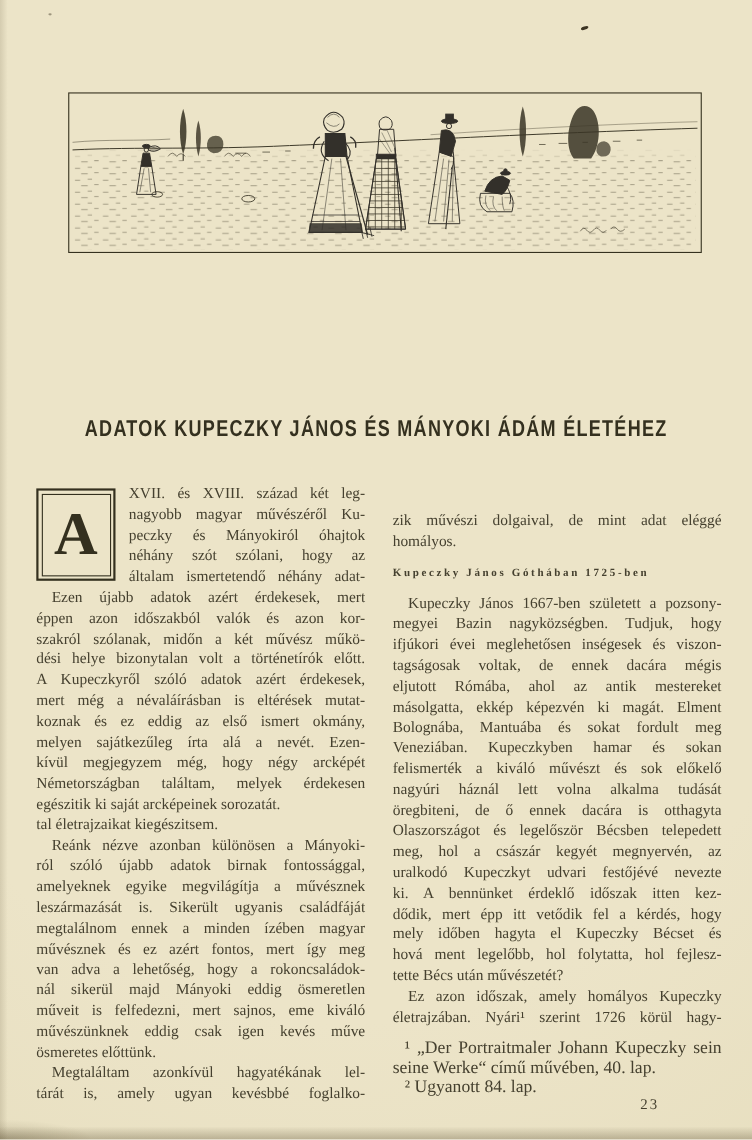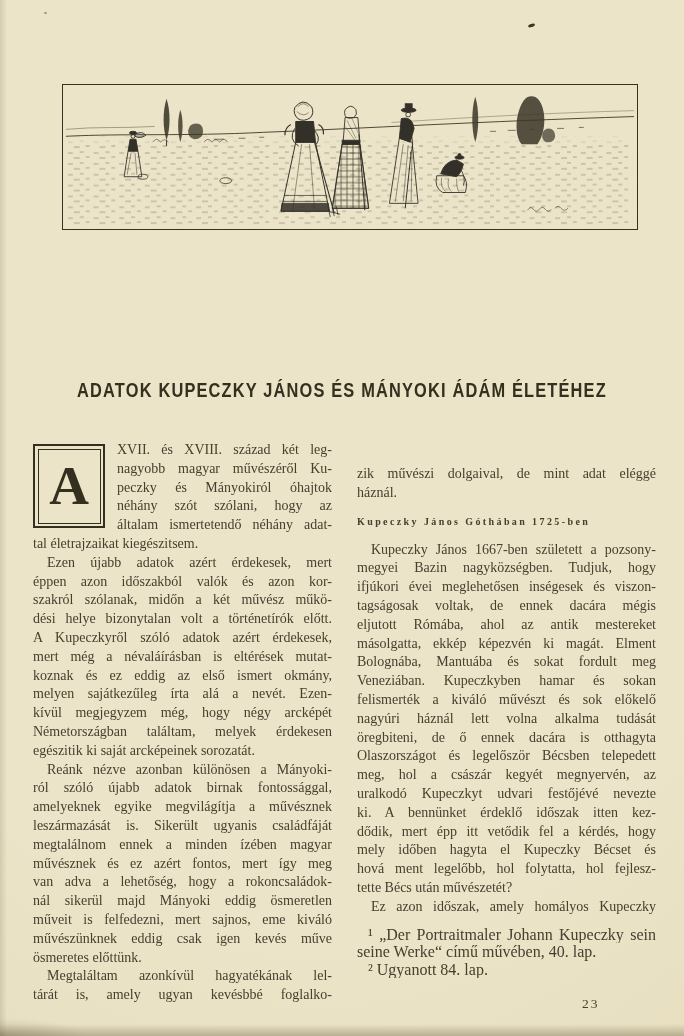--- a/index.html
+++ b/index.html
@@ -206,36 +206,36 @@
       </div>
       <div>
           <div class="tl">XVII. és XVIII. század két leg-</div>
           <div class="tl">nagyobb magyar művészéről Ku-</div>
           <div class="tl">peczky és Mányokiról óhajtok</div>
           <div class="tl">néhány szót szólani, hogy az</div>
           <div class="tl">általam ismertetendő néhány adat-</div>
         </div>
     </div>
     <div>
-        <div class="tl flush">tal életrajzaikat kiegészitsem.</div>
-      </div>
-    <div>
         <div class="tl ind">Ezen újabb adatok azért érdekesek, mert</div>
         <div class="tl">éppen azon időszakból valók és azon kor-</div>
         <div class="tl">szakról szólanak, midőn a két művész műkö-</div>
         <div class="tl">dési helye bizonytalan volt a történetírók előtt.</div>
         <div class="tl">A Kupeczkyről szóló adatok azért érdekesek,</div>
         <div class="tl">mert még a névaláírásban is eltérések mutat-</div>
         <div class="tl">koznak és ez eddig az első ismert okmány,</div>
         <div class="tl">melyen sajátkezűleg írta alá a nevét. Ezen-</div>
         <div class="tl">kívül megjegyzem még, hogy négy arcképét</div>
         <div class="tl">Németországban találtam, melyek érdekesen</div>
         <div class="tl flush">egészitik ki saját arcképeinek sorozatát.</div>
       </div>
     <div>
+        <div class="tl flush">tal életrajzaikat kiegészitsem.</div>
+      </div>
+    <div>
         <div class="tl ind">Reánk nézve azonban különösen a Mányoki-</div>
         <div class="tl">ról szóló újabb adatok birnak fontossággal,</div>
         <div class="tl">amelyeknek egyike megvilágítja a művésznek</div>
         <div class="tl">leszármazását is. Sikerült ugyanis családfáját</div>
         <div class="tl">megtalálnom ennek a minden ízében magyar</div>
         <div class="tl">művésznek és ez azért fontos, mert így meg</div>
         <div class="tl">van adva a lehetőség, hogy a rokoncsaládok-</div>
         <div class="tl">nál sikerül majd Mányoki eddig ösmeretlen</div>
         <div class="tl">műveit is felfedezni, mert sajnos, eme kiváló</div>
         <div class="tl">művészünknek eddig csak igen kevés műve</div>
@@ -243,21 +243,21 @@
       </div>
     <div>
         <div class="tl ind">Megtaláltam azonkívül hagyatékának lel-</div>
         <div class="tl">tárát is, amely ugyan kevésbbé foglalko-</div>
       </div>
   </div>
 
   <div class="col col-right">
     <div>
         <div class="tl">zik művészi dolgaival, de mint adat eléggé</div>
-        <div class="tl flush">háznál.</div>
+        <div class="tl flush">homályos.</div>
       </div>
     <h2 class="subheading">Kupeczky János Góthában 1725-ben</h2>
     <div>
         <div class="tl ind">Kupeczky János 1667-ben született a pozsony-</div>
         <div class="tl">megyei Bazin nagyközségben. Tudjuk, hogy</div>
         <div class="tl">ifjúkori évei meglehetősen inségesek és viszon-</div>
         <div class="tl">tagságosak voltak, de ennek dacára mégis</div>
         <div class="tl">eljutott Rómába, ahol az antik mestereket</div>
         <div class="tl">másolgatta, ekkép képezvén ki magát. Elment</div>
         <div class="tl">Bolognába, Mantuába és sokat fordult meg</div>
@@ -269,20 +269,21 @@
         <div class="tl">meg, hol a császár kegyét megnyervén, az</div>
         <div class="tl">uralkodó Kupeczkyt udvari festőjévé nevezte</div>
         <div class="tl">ki. A bennünket érdeklő időszak itten kez-</div>
         <div class="tl">dődik, mert épp itt vetődik fel a kérdés, hogy</div>
         <div class="tl">mely időben hagyta el Kupeczky Bécset és</div>
         <div class="tl">hová ment legelőbb, hol folytatta, hol fejlesz-</div>
         <div class="tl flush">tette Bécs után művészetét?</div>
       </div>
     <div>
         <div class="tl ind">Ez azon időszak, amely homályos Kupeczky</div>
+        <div class="tl">életrajzában. Nyári¹ szerint 1726 körül hagy-</div>
       </div>
     <div class="footnotes">
       <div>
           <div class="tl ind">¹ „Der Portraitmaler Johann Kupeczky sein Leben und</div>
           <div class="tl flush">seine Werke“ című művében, 40. lap.</div>
         </div>
       <div>
           <div class="tl ind flush">² Ugyanott 84. lap.</div>
         </div>
     </div>

